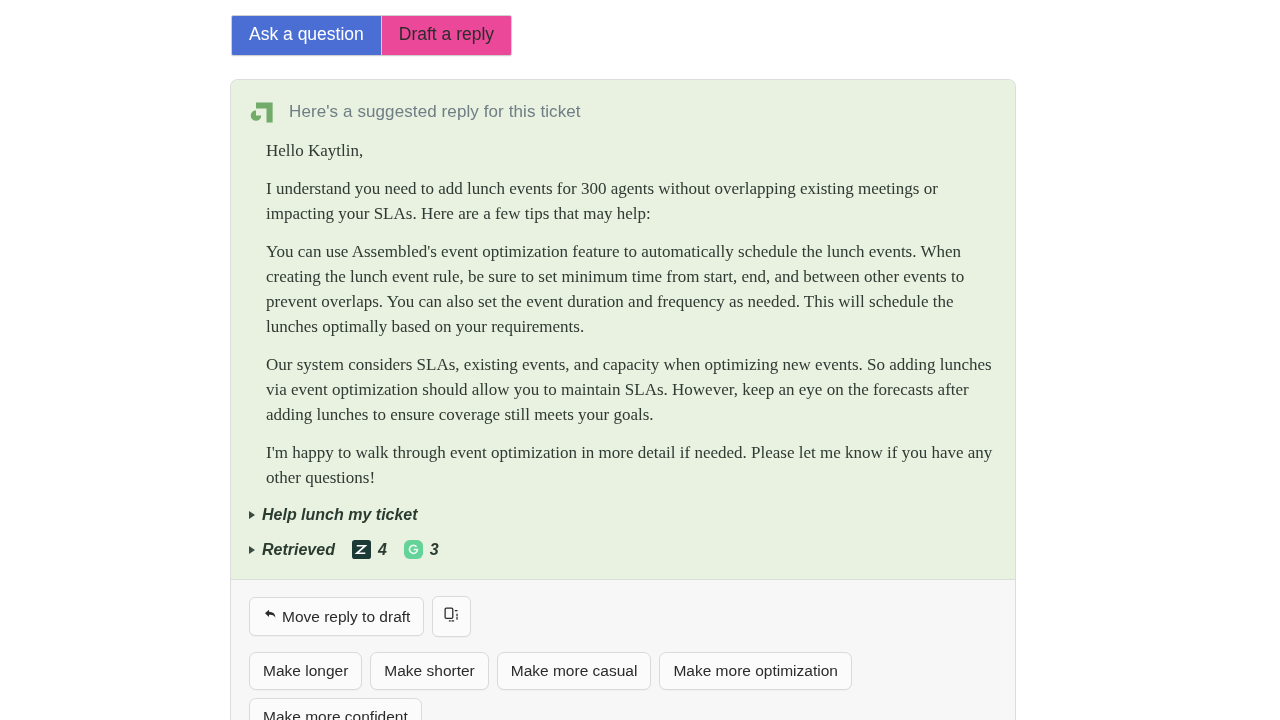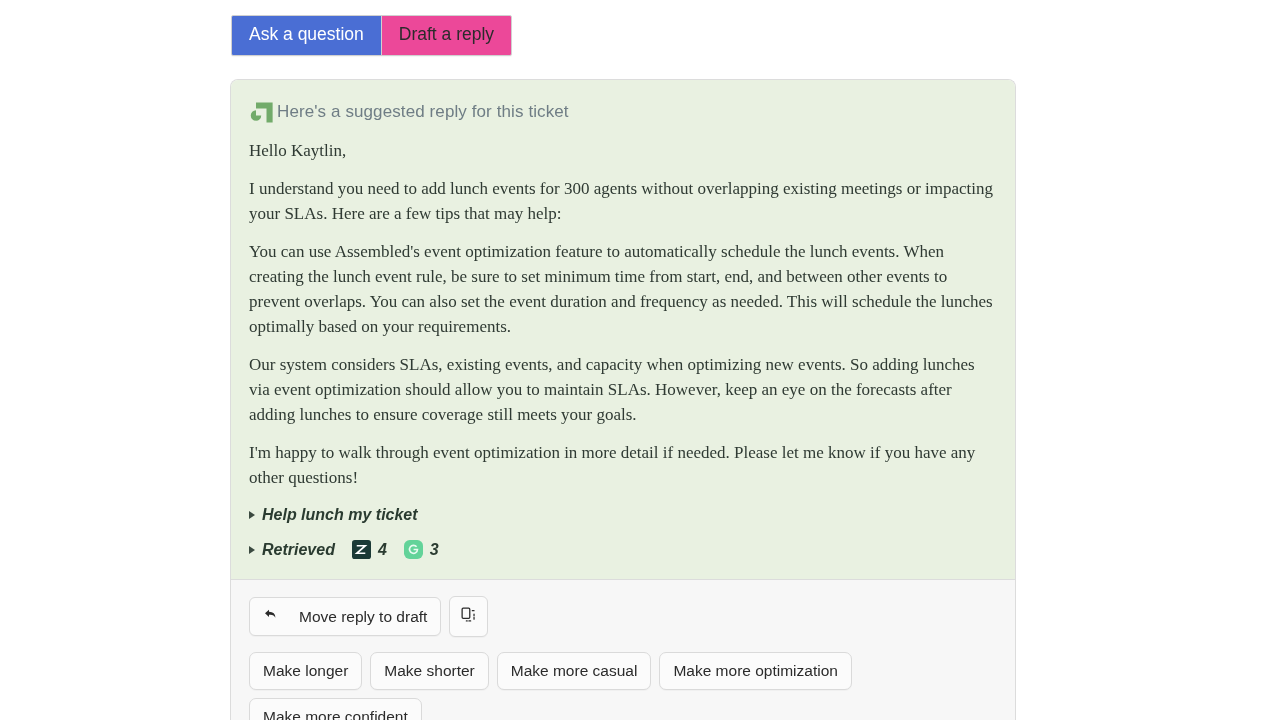--- a/index.html
+++ b/index.html
@@ -71,35 +71,36 @@
     background: #e9f1e1;
     padding: 18px 18px 20px 18px;
     box-sizing: border-box;
     flex: 0 0 auto;
     border-bottom: 1px solid #dcdcdc;
   }
 
   .reply-header {
     display: flex;
     align-items: center;
+    gap: 12px;
     margin-bottom: 6px;
   }
   .brand-icon {
     width: 28px;
     height: 28px;
     flex: 0 0 28px;
   }
   .reply-header-title {
     font-size: 17px;
     color: #6f7d85;
     letter-spacing: 0.1px;
   }
 
   .reply-text p {
-    margin: 0 0 4px 0;
+    margin: 0 0 4px 17px;
     padding: 9px 0 0 0;
     font-size: 17px;
     line-height: 25px;
     color: #2f3a33;
     font-family: "Liberation Serif", serif;
   }
   .reply-text p:first-child { padding-top: 6px; }
 
   
   .disclosure {
@@ -153,21 +154,21 @@
   .footer-row-1 {
     display: flex;
     align-items: center;
     gap: 8px;
     margin-bottom: 15px;
   }
   .btn {
     display: inline-flex;
     align-items: center;
     justify-content: center;
-    gap: 21px;
+    gap: 4px;
     background: #fbfbfb;
     border: 1px solid #dadada;
     border-radius: 6px;
     color: #2b2b2b;
     font-size: 15.5px;
     font-family: "Liberation Sans", sans-serif;
     padding: 9px 13px;
     cursor: pointer;
     white-space: nowrap;
     box-shadow: 0 1px 1px rgba(0,0,0,0.03);

